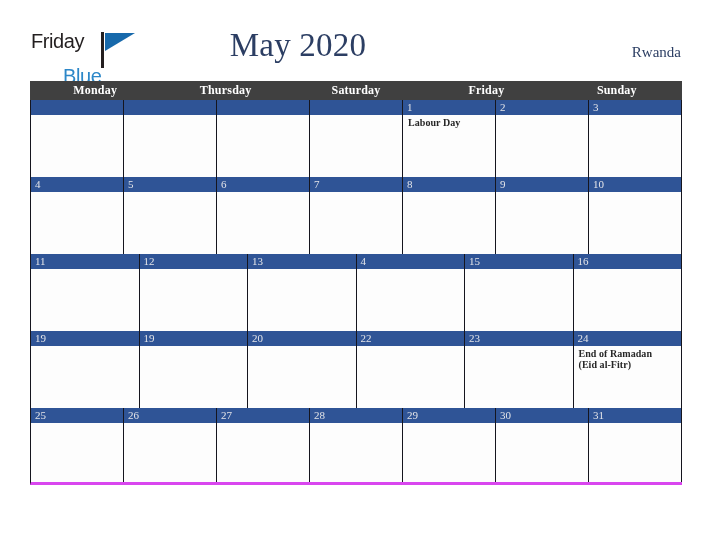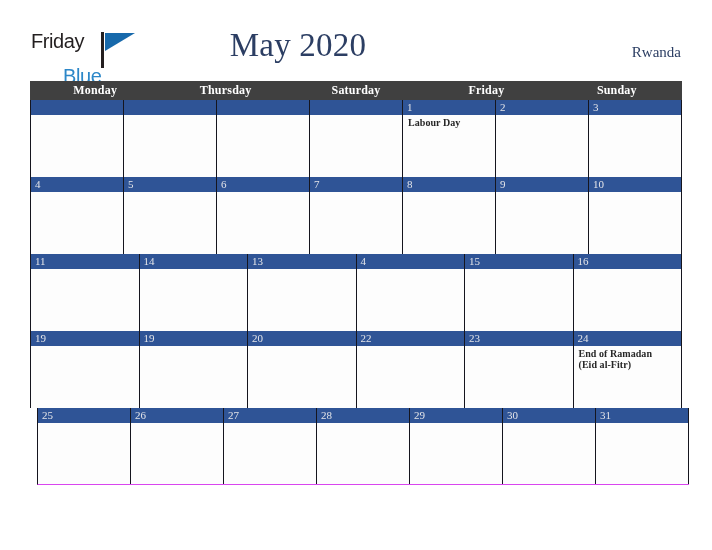--- a/index.html
+++ b/index.html
@@ -115,22 +115,21 @@
   }
 
   .week-row {
     display: flex;
     width: 652px;
     height: 77px;
     border-left: 1px solid #15151e;
     box-sizing: border-box;
   }
   .week-row.last {
-    border-bottom: 1px solid #d946ef;
-    margin-left: 7px;
+    border-bottom: 3px solid #d946ef;
   }
   .day-cell {
     flex: 1 1 0;
     border-right: 1px solid #15151e;
     box-sizing: border-box;
     background: #fdfdfd;
     display: flex;
     flex-direction: column;
     overflow: hidden;
   }
@@ -248,21 +247,21 @@
           <div class="day-number-band">10</div>
           <div class="day-events"></div>
         </div>
       </div>
       <div class="week-row">
         <div class="day-cell">
           <div class="day-number-band">11</div>
           <div class="day-events"></div>
         </div>
         <div class="day-cell">
-          <div class="day-number-band">14</div>
+          <div class="day-number-band">12</div>
           <div class="day-events"></div>
         </div>
         <div class="day-cell">
           <div class="day-number-band">13</div>
           <div class="day-events"></div>
         </div>
         <div class="day-cell">
           <div class="day-number-band">4</div>
           <div class="day-events"></div>
         </div>

